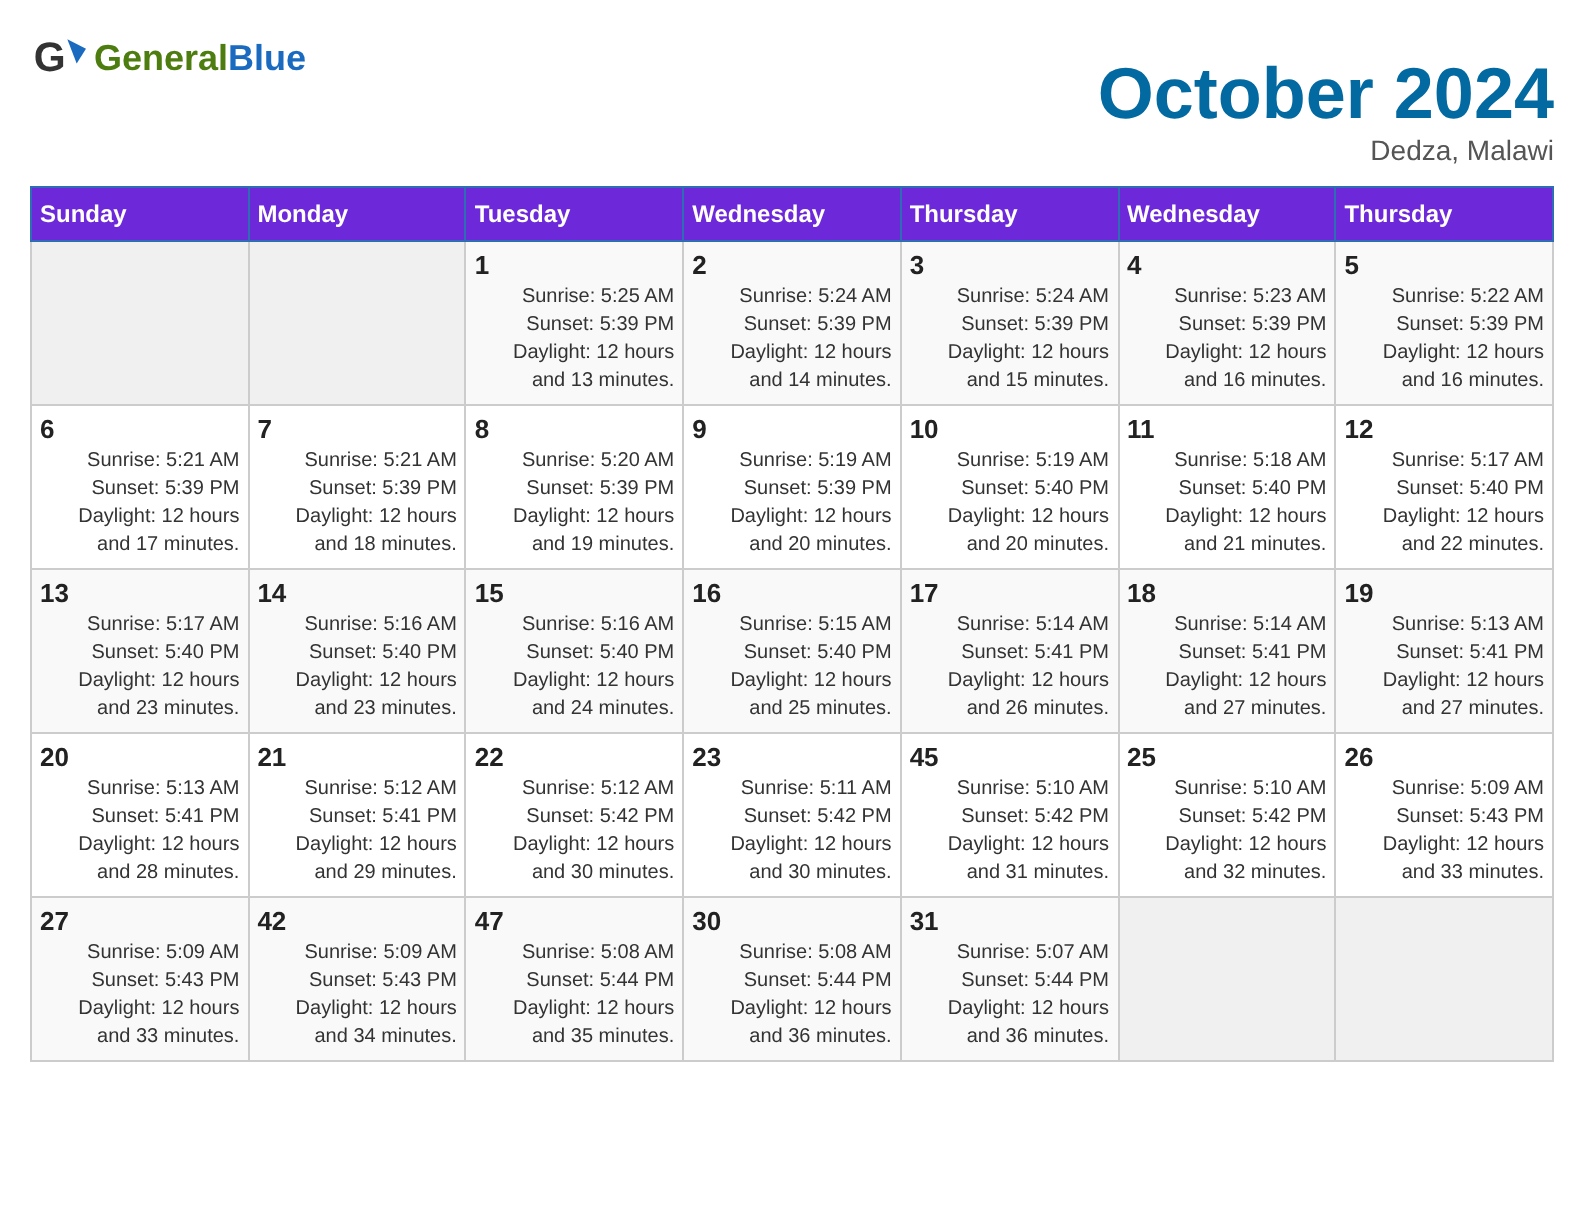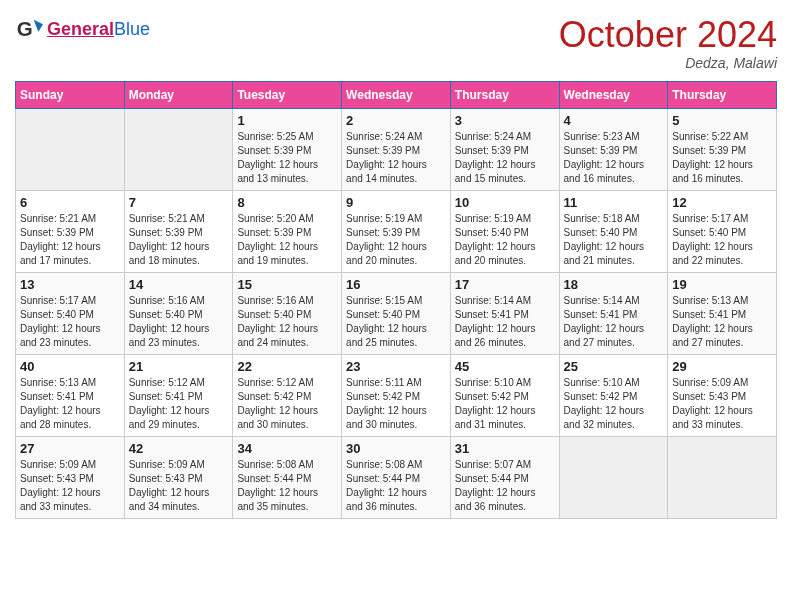--- a/index.html
+++ b/index.html
@@ -17,53 +17,52 @@
       margin-bottom: 10px;
     }
     .logo {
       display: flex;
       align-items: center;
       gap: 4px;
     }
     .logo-text-general {
       font-size: 18px;
       font-weight: bold;
-      color: #be185d;
-      text-decoration: underline;
+      color: #4d7c0f;
     }
     .logo-text-blue {
       font-size: 18px;
-      font-weight: normal;
+      font-weight: bold;
       color: #1a6abf;
     }
     .logo-icon {
       width: 28px;
       height: 28px;
     }
     .title-area {
       text-align: right;
     }
     .month-title {
       font-size: 36px;
-      font-weight: normal;
-      color: #b91c1c;
+      font-weight: bold;
+      color: #0369a1;
       line-height: 1.1;
+      margin-top: 12px;
     }
     .location {
       font-size: 14px;
       color: #555;
-      font-style: italic;
     }
     table {
       width: 100%;
       border-collapse: collapse;
       font-size: 11px;
     }
     thead th {
-      background-color: #ec4899;
+      background-color: #6d28d9;
       color: white;
       padding: 6px 4px;
       text-align: left;
       font-size: 12px;
       font-weight: bold;
       border: 1px solid #2e6db4;
     }
     tbody td {
       border: 1px solid #ccc;
       vertical-align: top;
@@ -82,20 +81,21 @@
       font-size: 13px;
       font-weight: bold;
       color: #222;
       display: block;
       margin-bottom: 2px;
     }
     .day-info {
       font-size: 10px;
       color: #333;
       line-height: 1.4;
+      text-align: right;
     }
     .empty-cell {
       background: #f0f0f0 !important;
     }
   </style>
 </head>
 <body>
 
 <div class="header">
   <div class="logo">
@@ -205,21 +205,21 @@
           <span class="day-number">18</span>
           <div class="day-info">Sunrise: 5:14 AM<br>Sunset: 5:41 PM<br>Daylight: 12 hours and 27 minutes.</div>
         </td>
         <td>
           <span class="day-number">19</span>
           <div class="day-info">Sunrise: 5:13 AM<br>Sunset: 5:41 PM<br>Daylight: 12 hours and 27 minutes.</div>
         </td>
       </tr>
       <tr>
         <td>
-          <span class="day-number">40</span>
+          <span class="day-number">20</span>
           <div class="day-info">Sunrise: 5:13 AM<br>Sunset: 5:41 PM<br>Daylight: 12 hours and 28 minutes.</div>
         </td>
         <td>
           <span class="day-number">21</span>
           <div class="day-info">Sunrise: 5:12 AM<br>Sunset: 5:41 PM<br>Daylight: 12 hours and 29 minutes.</div>
         </td>
         <td>
           <span class="day-number">22</span>
           <div class="day-info">Sunrise: 5:12 AM<br>Sunset: 5:42 PM<br>Daylight: 12 hours and 30 minutes.</div>
         </td>
@@ -229,35 +229,35 @@
         </td>
         <td>
           <span class="day-number">45</span>
           <div class="day-info">Sunrise: 5:10 AM<br>Sunset: 5:42 PM<br>Daylight: 12 hours and 31 minutes.</div>
         </td>
         <td>
           <span class="day-number">25</span>
           <div class="day-info">Sunrise: 5:10 AM<br>Sunset: 5:42 PM<br>Daylight: 12 hours and 32 minutes.</div>
         </td>
         <td>
-          <span class="day-number">29</span>
+          <span class="day-number">26</span>
           <div class="day-info">Sunrise: 5:09 AM<br>Sunset: 5:43 PM<br>Daylight: 12 hours and 33 minutes.</div>
         </td>
       </tr>
       <tr>
         <td>
           <span class="day-number">27</span>
           <div class="day-info">Sunrise: 5:09 AM<br>Sunset: 5:43 PM<br>Daylight: 12 hours and 33 minutes.</div>
         </td>
         <td>
           <span class="day-number">42</span>
           <div class="day-info">Sunrise: 5:09 AM<br>Sunset: 5:43 PM<br>Daylight: 12 hours and 34 minutes.</div>
         </td>
         <td>
-          <span class="day-number">34</span>
+          <span class="day-number">47</span>
           <div class="day-info">Sunrise: 5:08 AM<br>Sunset: 5:44 PM<br>Daylight: 12 hours and 35 minutes.</div>
         </td>
         <td>
           <span class="day-number">30</span>
           <div class="day-info">Sunrise: 5:08 AM<br>Sunset: 5:44 PM<br>Daylight: 12 hours and 36 minutes.</div>
         </td>
         <td>
           <span class="day-number">31</span>
           <div class="day-info">Sunrise: 5:07 AM<br>Sunset: 5:44 PM<br>Daylight: 12 hours and 36 minutes.</div>
         </td>

